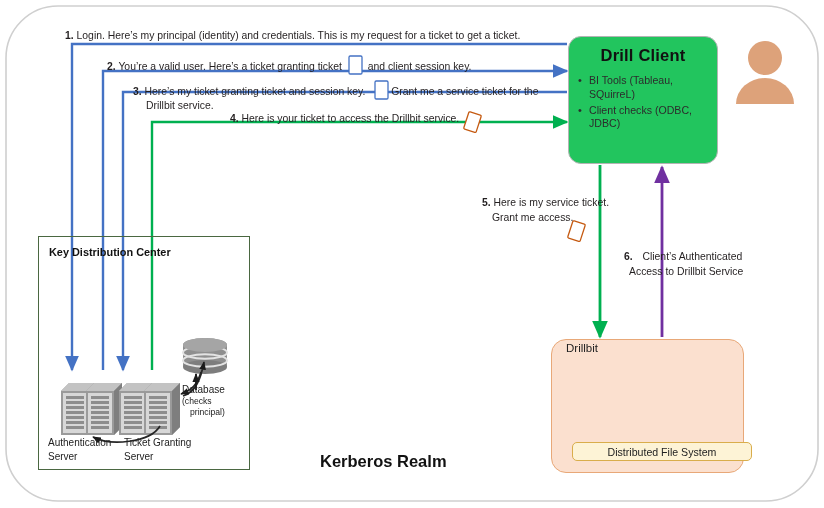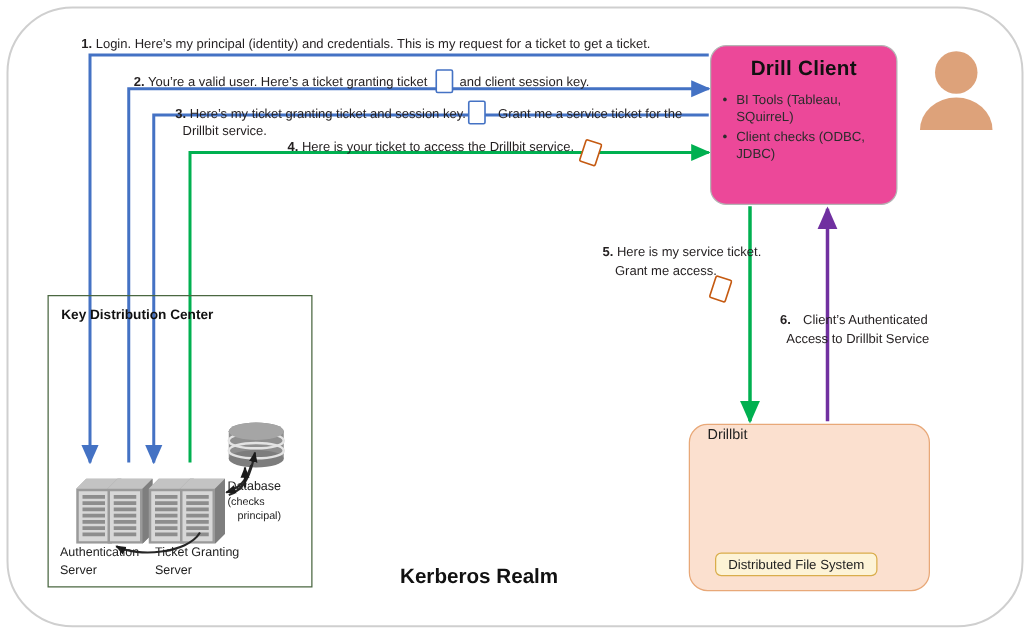--- a/index.html
+++ b/index.html
@@ -6,37 +6,37 @@
   body{font-family:"Liberation Sans","DejaVu Sans",sans-serif;}
   #stage{position:relative;width:824px;height:508px;overflow:hidden;background:#fff;}
   #svg-layer{position:absolute;left:0;top:0;width:824px;height:508px;}
   .lbl{position:absolute;color:#2a2a2a;line-height:1.28;}
   .step-txt{font-size:10.4px;color:#231f20;}
   .num{font-weight:bold;}
 
   
   #drill-client{
     position:absolute;left:568px;top:36px;width:150px;height:128px;
-    background:#ec4899;border:1.3px solid #b4b4b4;border-radius:13px;
+    background:#22c55e;border:1.3px solid #b4b4b4;border-radius:13px;
     box-sizing:border-box;
   }
   #drill-client .dc-title{font-size:16.5px;font-weight:bold;text-align:center;color:#111;margin-top:9px;letter-spacing:.2px;}
   #drill-client ul{margin:9px 0 0 0;padding:0 6px 0 20px;list-style:none;}
   #drill-client li{font-size:10.6px;color:#2c2c2c;line-height:1.3;margin-bottom:2px;position:relative;}
   #drill-client li:before{content:"\2022";position:absolute;left:-11px;top:-1px;font-size:11px;color:#2c2c2c;}
 
   
   #drill-cluster{
     position:absolute;left:551px;top:339px;width:193px;height:134px;
     background:#fbe0cf;border:1.4px solid #e8a878;border-radius:15px;box-sizing:border-box;
   }
   #drill-cluster .cl-title{font-size:15.5px;font-weight:bold;text-align:center;color:#111;margin-top:8px;}
   #drill-cluster .drillbit-lbl{font-size:11.5px;color:#222;margin:2px 0 0 14px;}
   #dfs{
-    position:absolute;left:20px;bottom:11px;width:130px;height:19px;
+    position:absolute;left:20px;bottom:11px;width:180px;height:19px;
     background:#fdf3d6;border:1.3px solid #d9ad4b;border-radius:5px;
     display:flex;align-items:center;justify-content:center;
     font-size:10.6px;color:#222;font-weight:normal;box-sizing:border-box;
   }
 
   
   #kdc{
     position:absolute;left:38px;top:236px;width:212px;height:234px;
     border:1.6px solid #4a6741;background:transparent;box-sizing:border-box;
   }
@@ -177,21 +177,21 @@
     <span>Login.  Here’s my principal (identity) and credentials. This is my request for a ticket to get a ticket.</span>
   </div>
 
   <div class="lbl step-txt" style="left:107px;top:60px;width:440px;">
     <span class="num">2.</span>
     <span>You’re a valid user. Here’s a ticket granting ticket</span>
     <span style="display:inline-block;width:20px;"></span>
     <span>and client session key.</span>
   </div>
 
-  <div class="lbl step-txt" style="left:133px;top:85px;width:420px;text-align:center;">
+  <div class="lbl step-txt" style="left:133px;top:85px;width:420px;">
     <span class="num">3.</span>
     <span>Here’s my ticket granting ticket and session key.</span>
     <span style="display:inline-block;width:20px;"></span>
     <span>Grant me a service ticket for the</span>
   </div>
   <div class="lbl step-txt" style="left:146px;top:99px;">Drillbit service.</div>
 
   <div class="lbl step-txt" style="left:230px;top:112px;">
     <span class="num">4.</span>
     <span>Here is your ticket to access the Drillbit service.</span>

